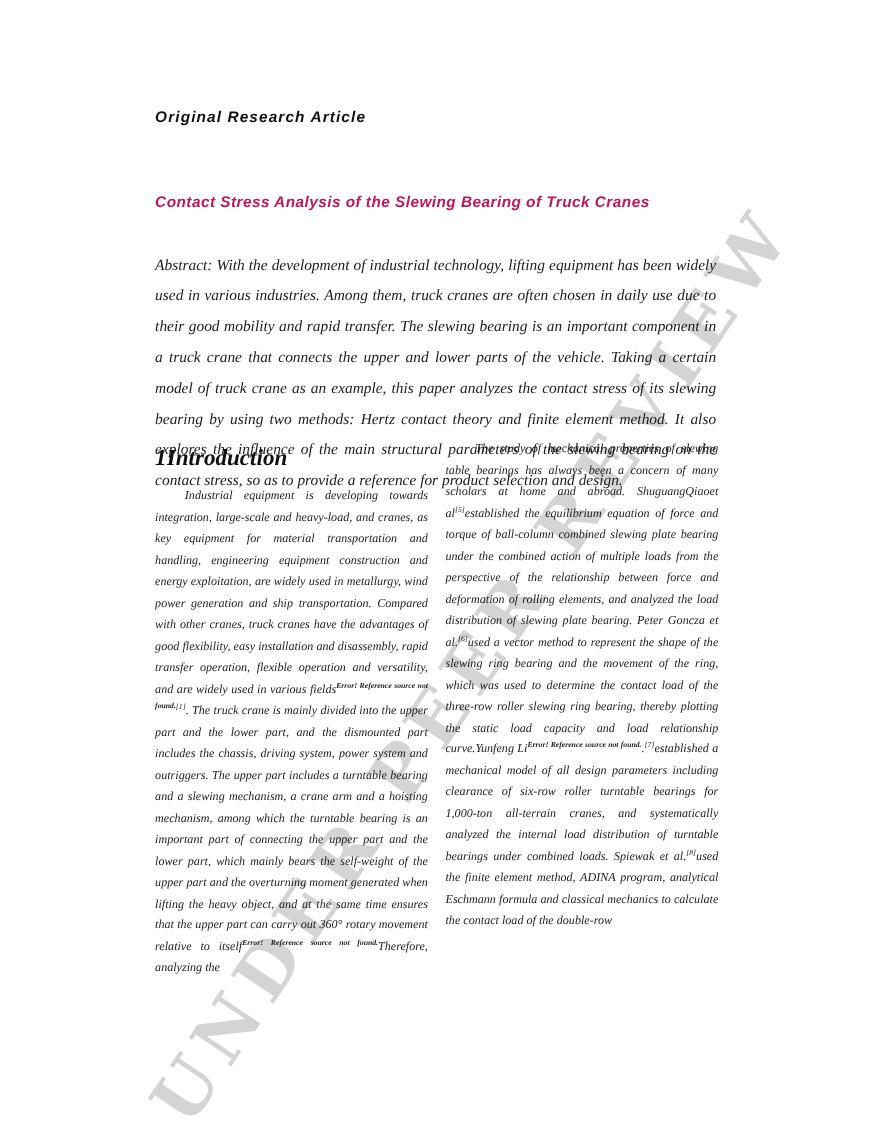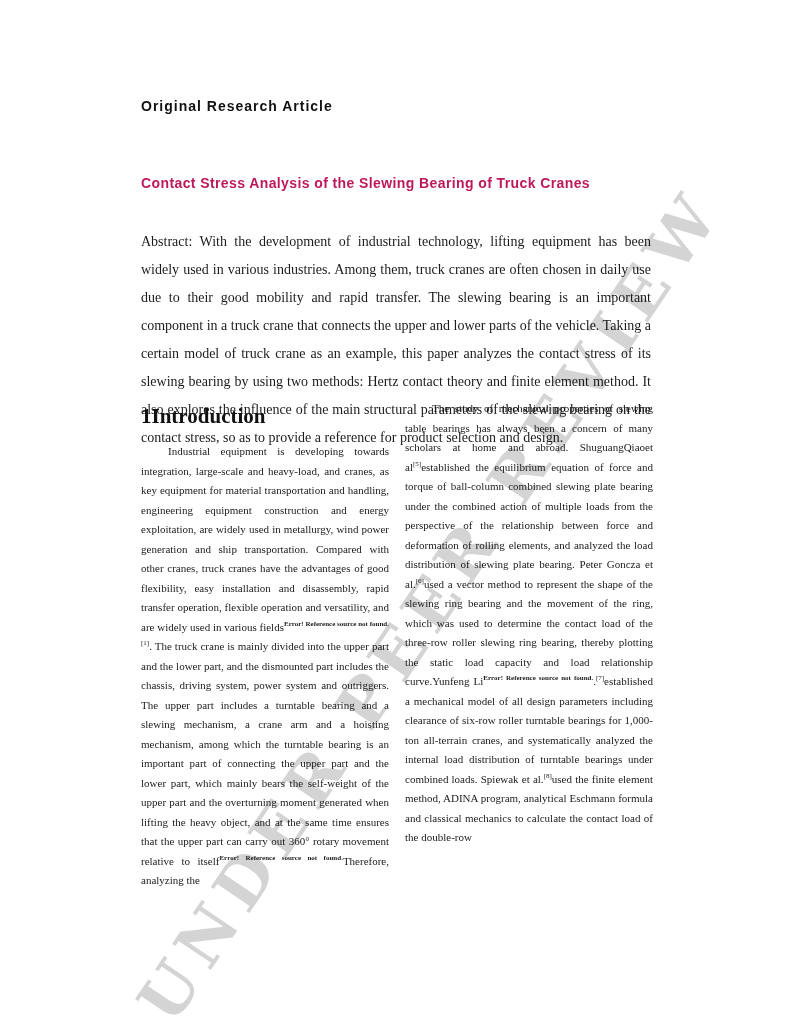--- a/index.html
+++ b/index.html
@@ -31,20 +31,21 @@
     z-index: 0;
     user-select: none;
   }
   .content {
     position: absolute;
     left: 0;
     top: 0;
     width: 100%;
     height: 100%;
     z-index: 1;
+    font-style: italic;
   }
   .article-type {
     position: absolute;
     left: 141px;
     top: 98px;
     font-family: "Liberation Sans", sans-serif;
     font-weight: bold;
     font-size: 14px;
     letter-spacing: 1px;
     color: #111;

